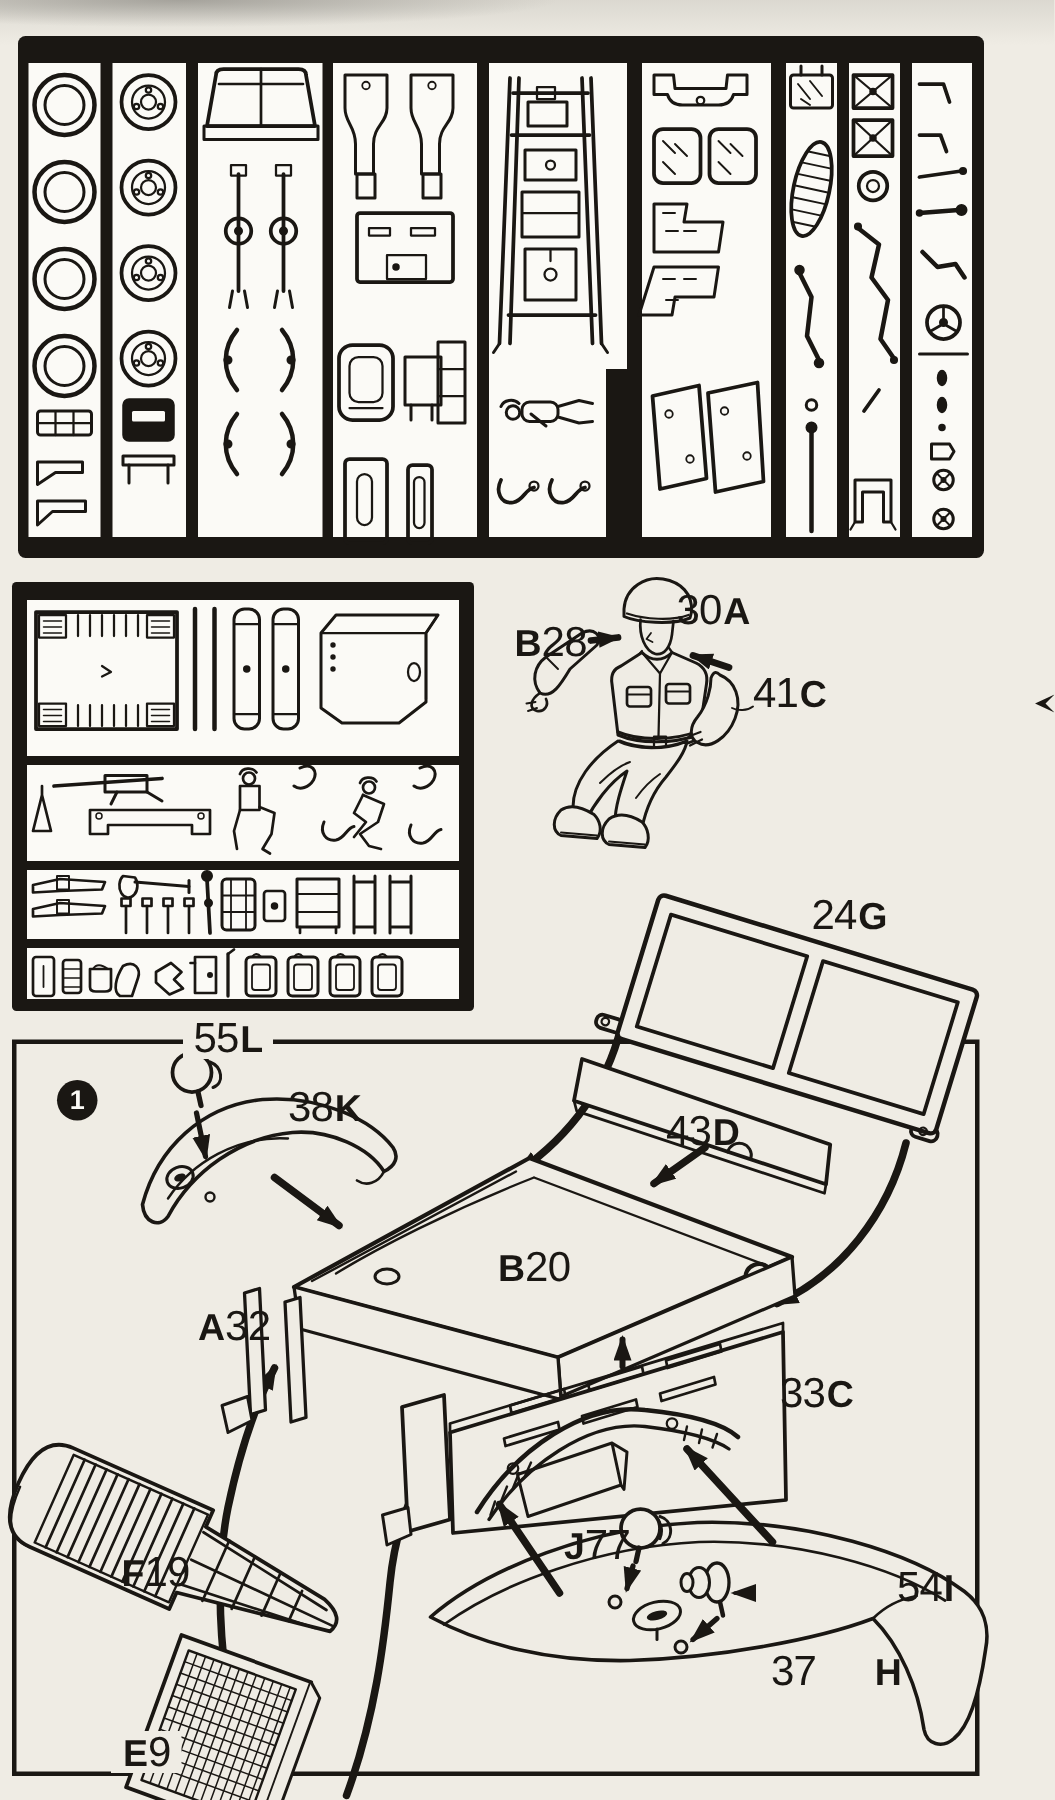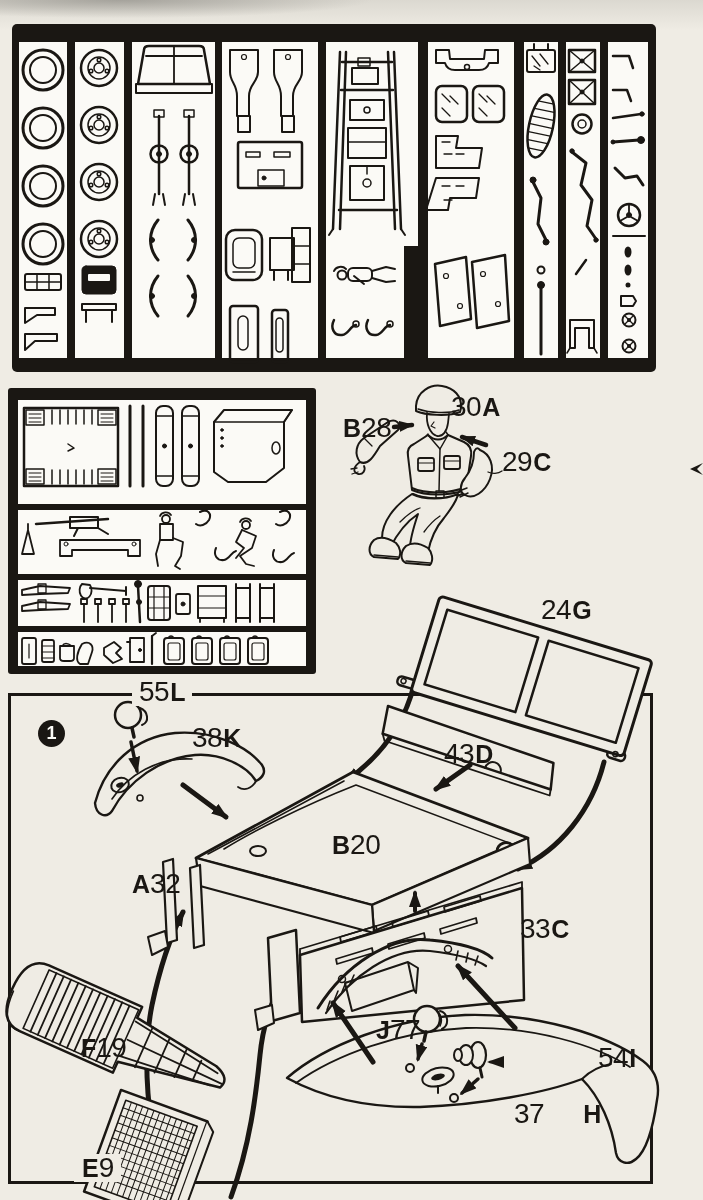--- a/index.html
+++ b/index.html
@@ -609,25 +609,25 @@
 
 <div class="plabel" style="left:342px;top:414px;">
     <span class="big">B</span>
     <span class="num">28</span>
   </div>
 <div class="plabel" style="left:451px;top:393px;">
     <span class="num">30</span>
     <span class="big">A</span>
   </div>
 <div class="plabel" style="left:502px;top:448px;">
-    <span class="num">29</span>
+    <span class="num">41</span>
     <span class="big">C</span>
   </div>
 
-<div class="plabel onLine" style="left:132px;top:678px;">
+<div class="plabel onLine" style="left:122px;top:678px;">
     <span class="num">55</span>
     <span class="big">L</span>
   </div>
 <div class="plabel" style="left:192px;top:724px;">
     <span class="num">38</span>
     <span class="big">K</span>
   </div>
 <div class="plabel" style="left:541px;top:596px;text-align:center;">
     <span class="num">24</span>
     <span class="big">G</span>

